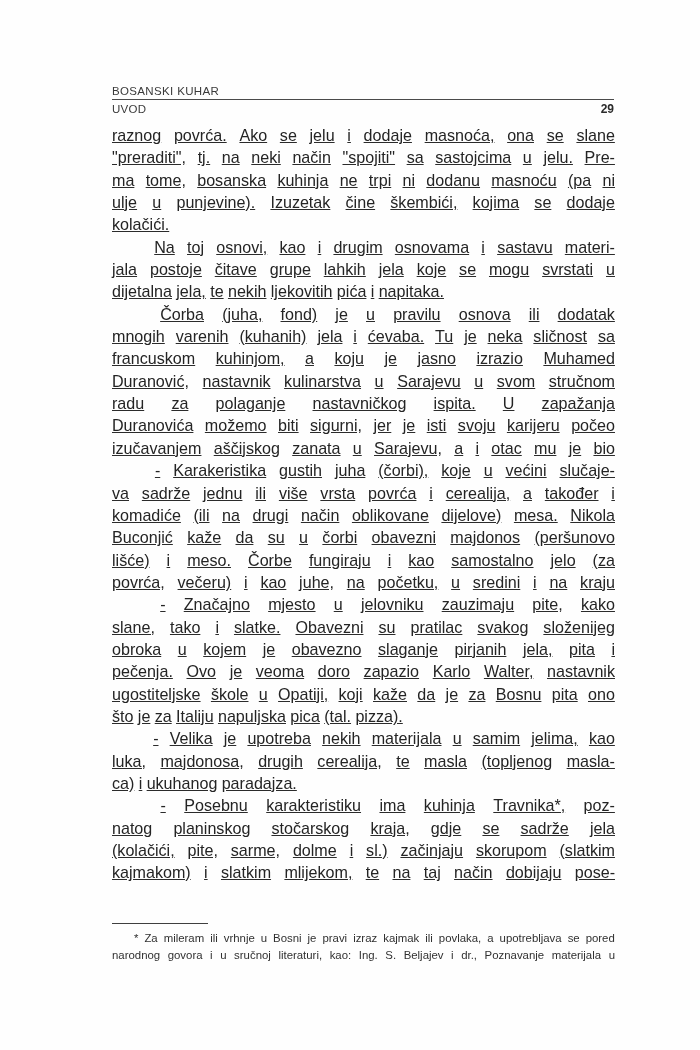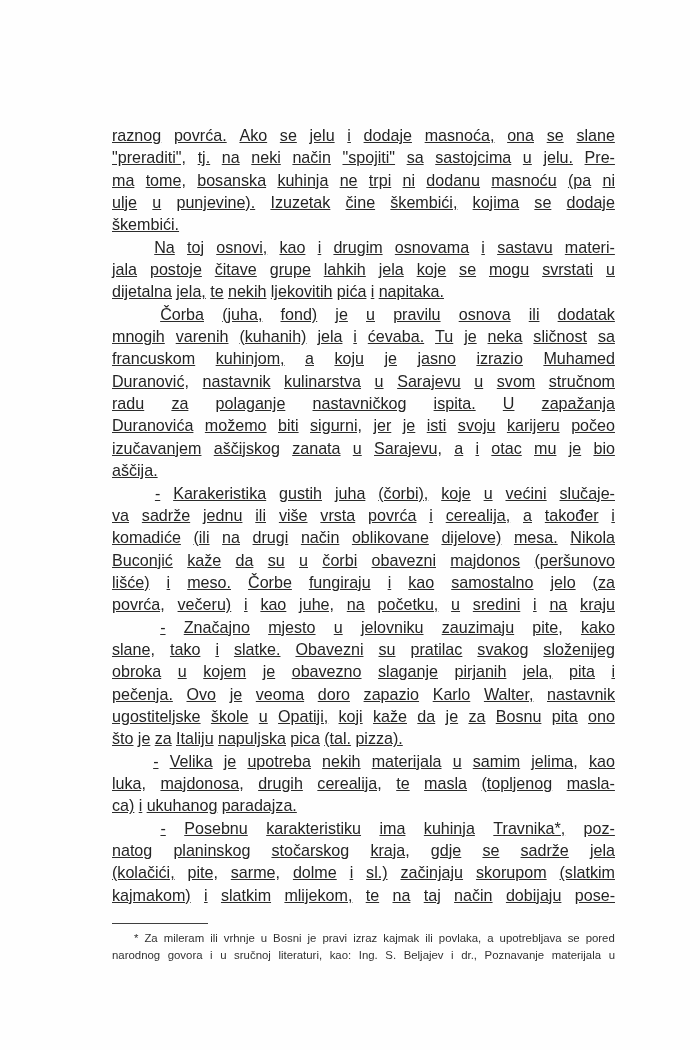--- a/index.html
+++ b/index.html
@@ -128,43 +128,50 @@
     display: inline-block;
     width: 16px;
     flex: 0 0 auto;
   }
 </style>
 </head>
 <body>
 
 <div class="page">
 
+  <div class="running-head">
+    <span class="running-head-title">BOSANSKI KUHAR</span>
+    <div class="head-rule"></div>
+    <div class="running-head-row">
+      <span class="running-head-section">UVOD</span>
+      <span class="running-head-folio">29</span>
+    </div>
+  </div>
 
   <div class="body-col" id="body-col">
       <div class="para">
         <div class="tline just"><span class="w">raznog</span><span class="w">povrća.</span><span class="w">Ako</span><span class="w">se</span><span class="w">jelu</span><span class="w">i</span><span class="w">dodaje</span><span class="w">masnoća,</span><span class="w">ona</span><span class="w">se</span><span class="w">slane</span></div>
         <div class="tline just"><span class="w">"preraditi",</span><span class="w">tj.</span><span class="w">na</span><span class="w">neki</span><span class="w">način</span><span class="w">"spojiti"</span><span class="w">sa</span><span class="w">sastojcima</span><span class="w">u</span><span class="w">jelu.</span><span class="w">Pre-</span></div>
         <div class="tline just"><span class="w">ma</span><span class="w">tome,</span><span class="w">bosanska</span><span class="w">kuhinja</span><span class="w">ne</span><span class="w">trpi</span><span class="w">ni</span><span class="w">dodanu</span><span class="w">masnoću</span><span class="w">(pa</span><span class="w">ni</span></div>
         <div class="tline just"><span class="w">ulje</span><span class="w">u</span><span class="w">punjevine).</span><span class="w">Izuzetak</span><span class="w">čine</span><span class="w">škembići,</span><span class="w">kojima</span><span class="w">se</span><span class="w">dodaje</span></div>
-        <div class="tline last"><span class="w">škembići.</span></div>
+        <div class="tline last"><span class="w">kolačići.</span></div>
       </div>
       <div class="para">
         <div class="tline just"><span class="indent"></span><span class="w">Na</span><span class="w">toj</span><span class="w">osnovi,</span><span class="w">kao</span><span class="w">i</span><span class="w">drugim</span><span class="w">osnovama</span><span class="w">i</span><span class="w">sastavu</span><span class="w">materi-</span></div>
         <div class="tline just"><span class="w">jala</span><span class="w">postoje</span><span class="w">čitave</span><span class="w">grupe</span><span class="w">lahkih</span><span class="w">jela</span><span class="w">koje</span><span class="w">se</span><span class="w">mogu</span><span class="w">svrstati</span><span class="w">u</span></div>
         <div class="tline last"><span class="w">dijetalna</span><span class="w">jela,</span><span class="w">te</span><span class="w">nekih</span><span class="w">ljekovitih</span><span class="w">pića</span><span class="w">i</span><span class="w">napitaka.</span></div>
       </div>
       <div class="para">
         <div class="tline just"><span class="indent"></span><span class="w">Čorba</span><span class="w">(juha,</span><span class="w">fond)</span><span class="w">je</span><span class="w">u</span><span class="w">pravilu</span><span class="w">osnova</span><span class="w">ili</span><span class="w">dodatak</span></div>
         <div class="tline just"><span class="w">mnogih</span><span class="w">varenih</span><span class="w">(kuhanih)</span><span class="w">jela</span><span class="w">i</span><span class="w">ćevaba.</span><span class="w">Tu</span><span class="w">je</span><span class="w">neka</span><span class="w">sličnost</span><span class="w">sa</span></div>
         <div class="tline just"><span class="w">francuskom</span><span class="w">kuhinjom,</span><span class="w">a</span><span class="w">koju</span><span class="w">je</span><span class="w">jasno</span><span class="w">izrazio</span><span class="w">Muhamed</span></div>
         <div class="tline just"><span class="w">Duranović,</span><span class="w">nastavnik</span><span class="w">kulinarstva</span><span class="w">u</span><span class="w">Sarajevu</span><span class="w">u</span><span class="w">svom</span><span class="w">stručnom</span></div>
         <div class="tline just"><span class="w">radu</span><span class="w">za</span><span class="w">polaganje</span><span class="w">nastavničkog</span><span class="w">ispita.</span><span class="w">U</span><span class="w">zapažanja</span></div>
         <div class="tline just"><span class="w">Duranovića</span><span class="w">možemo</span><span class="w">biti</span><span class="w">sigurni,</span><span class="w">jer</span><span class="w">je</span><span class="w">isti</span><span class="w">svoju</span><span class="w">karijeru</span><span class="w">počeo</span></div>
         <div class="tline just"><span class="w">izučavanjem</span><span class="w">aščijskog</span><span class="w">zanata</span><span class="w">u</span><span class="w">Sarajevu,</span><span class="w">a</span><span class="w">i</span><span class="w">otac</span><span class="w">mu</span><span class="w">je</span><span class="w">bio</span></div>
-        <div class="tline last"><span class="w">aščija.</span></div>
       </div>
       <div class="para">
         <div class="tline just"><span class="indent"></span><span class="w">-</span><span class="w">Karakeristika</span><span class="w">gustih</span><span class="w">juha</span><span class="w">(čorbi),</span><span class="w">koje</span><span class="w">u</span><span class="w">većini</span><span class="w">slučaje-</span></div>
         <div class="tline just"><span class="w">va</span><span class="w">sadrže</span><span class="w">jednu</span><span class="w">ili</span><span class="w">više</span><span class="w">vrsta</span><span class="w">povrća</span><span class="w">i</span><span class="w">cerealija,</span><span class="w">a</span><span class="w">također</span><span class="w">i</span></div>
         <div class="tline just"><span class="w">komadiće</span><span class="w">(ili</span><span class="w">na</span><span class="w">drugi</span><span class="w">način</span><span class="w">oblikovane</span><span class="w">dijelove)</span><span class="w">mesa.</span><span class="w">Nikola</span></div>
         <div class="tline just"><span class="w">Buconjić</span><span class="w">kaže</span><span class="w">da</span><span class="w">su</span><span class="w">u</span><span class="w">čorbi</span><span class="w">obavezni</span><span class="w">majdonos</span><span class="w">(peršunovo</span></div>
         <div class="tline just"><span class="w">lišće)</span><span class="w">i</span><span class="w">meso.</span><span class="w">Čorbe</span><span class="w">fungiraju</span><span class="w">i</span><span class="w">kao</span><span class="w">samostalno</span><span class="w">jelo</span><span class="w">(za</span></div>
         <div class="tline just"><span class="w">povrća,</span><span class="w">večeru)</span><span class="w">i</span><span class="w">kao</span><span class="w">juhe,</span><span class="w">na</span><span class="w">početku,</span><span class="w">u</span><span class="w">sredini</span><span class="w">i</span><span class="w">na</span><span class="w">kraju</span></div>
       </div>
       <div class="para">

